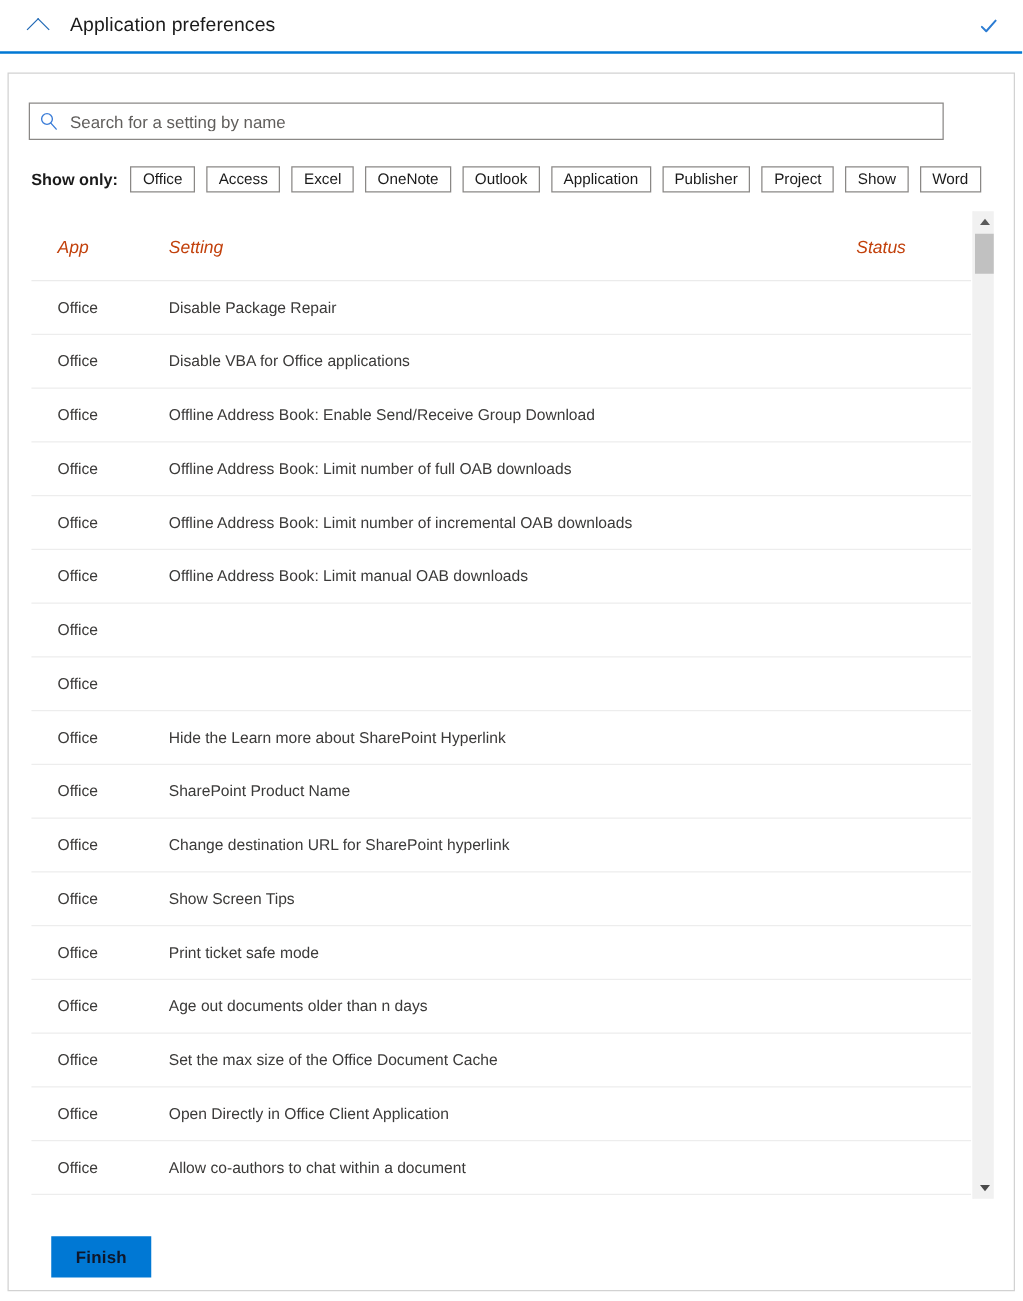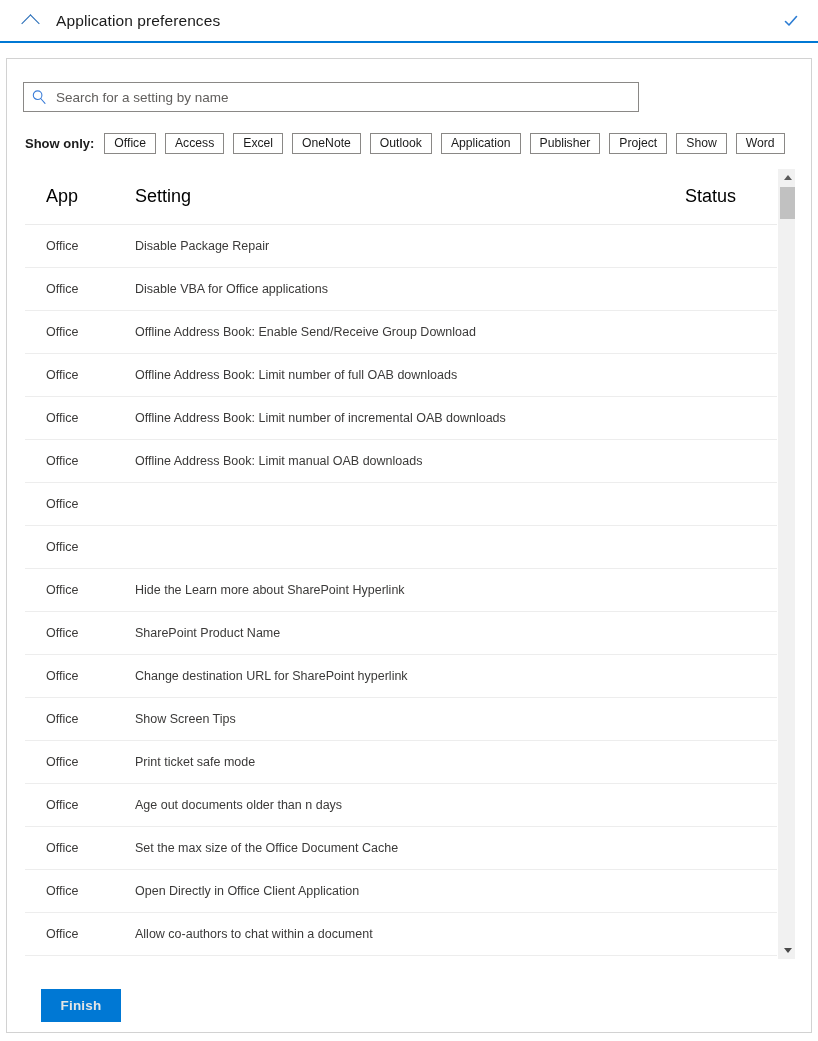--- a/index.html
+++ b/index.html
@@ -63,21 +63,21 @@
     left: 6px; top: 58px;
     width: 806px; height: 975px;
     border: 1px solid #d2d2d2;
     background: #ffffff;
   }
 
   
   .search-box {
     position: absolute;
     left: 16px; top: 23px;
-    width: 616px; height: 30px;
+    width: 732px; height: 30px;
     border: 1px solid #8a8886;
     background: #ffffff;
     display: flex;
     align-items: center;
   }
   .search-icon {
     width: 30px; height: 28px;
     display: flex; align-items: center; justify-content: center;
     flex: 0 0 auto;
   }
@@ -138,23 +138,24 @@
     height: 800px;
     overflow: hidden;
   }
   .thead {
     height: 56px;
     display: flex;
     align-items: center;
     border-bottom: 1px solid #ebebeb;
   }
   .th {
-    font-size: 18px;
-    color: #000000;
-    white-space: nowrap;
+    font-size: 14px;
+    color: #c2410c;
+    white-space: nowrap;
+    font-style: italic;
   }
   .col-app   { width: 108px; padding-left: 21px; flex: 0 0 auto; }
   .col-set   { flex: 1 1 auto; padding-left: 2px; }
   .col-stat  { width: 92px; flex: 0 0 auto; padding-left: 0px; }
 
   .trow {
     height: 43px;
     display: flex;
     align-items: center;
     border-bottom: 1px solid #ededed;
@@ -199,21 +200,21 @@
     background: #c1c1c1;
     cursor: pointer;
   }
 
   
   .finish-btn {
     position: absolute;
     left: 34px; top: 930px;
     width: 80px; height: 33px;
     background: #0078d4;
-    color: #e5e5e5;
+    color: #0f172a;
     border: 0;
     font-family: "Liberation Sans", sans-serif;
     font-size: 13.5px;
     font-weight: bold;
     cursor: pointer;
     letter-spacing: 0.2px;
   }
 </style>
 </head>
 <body>

